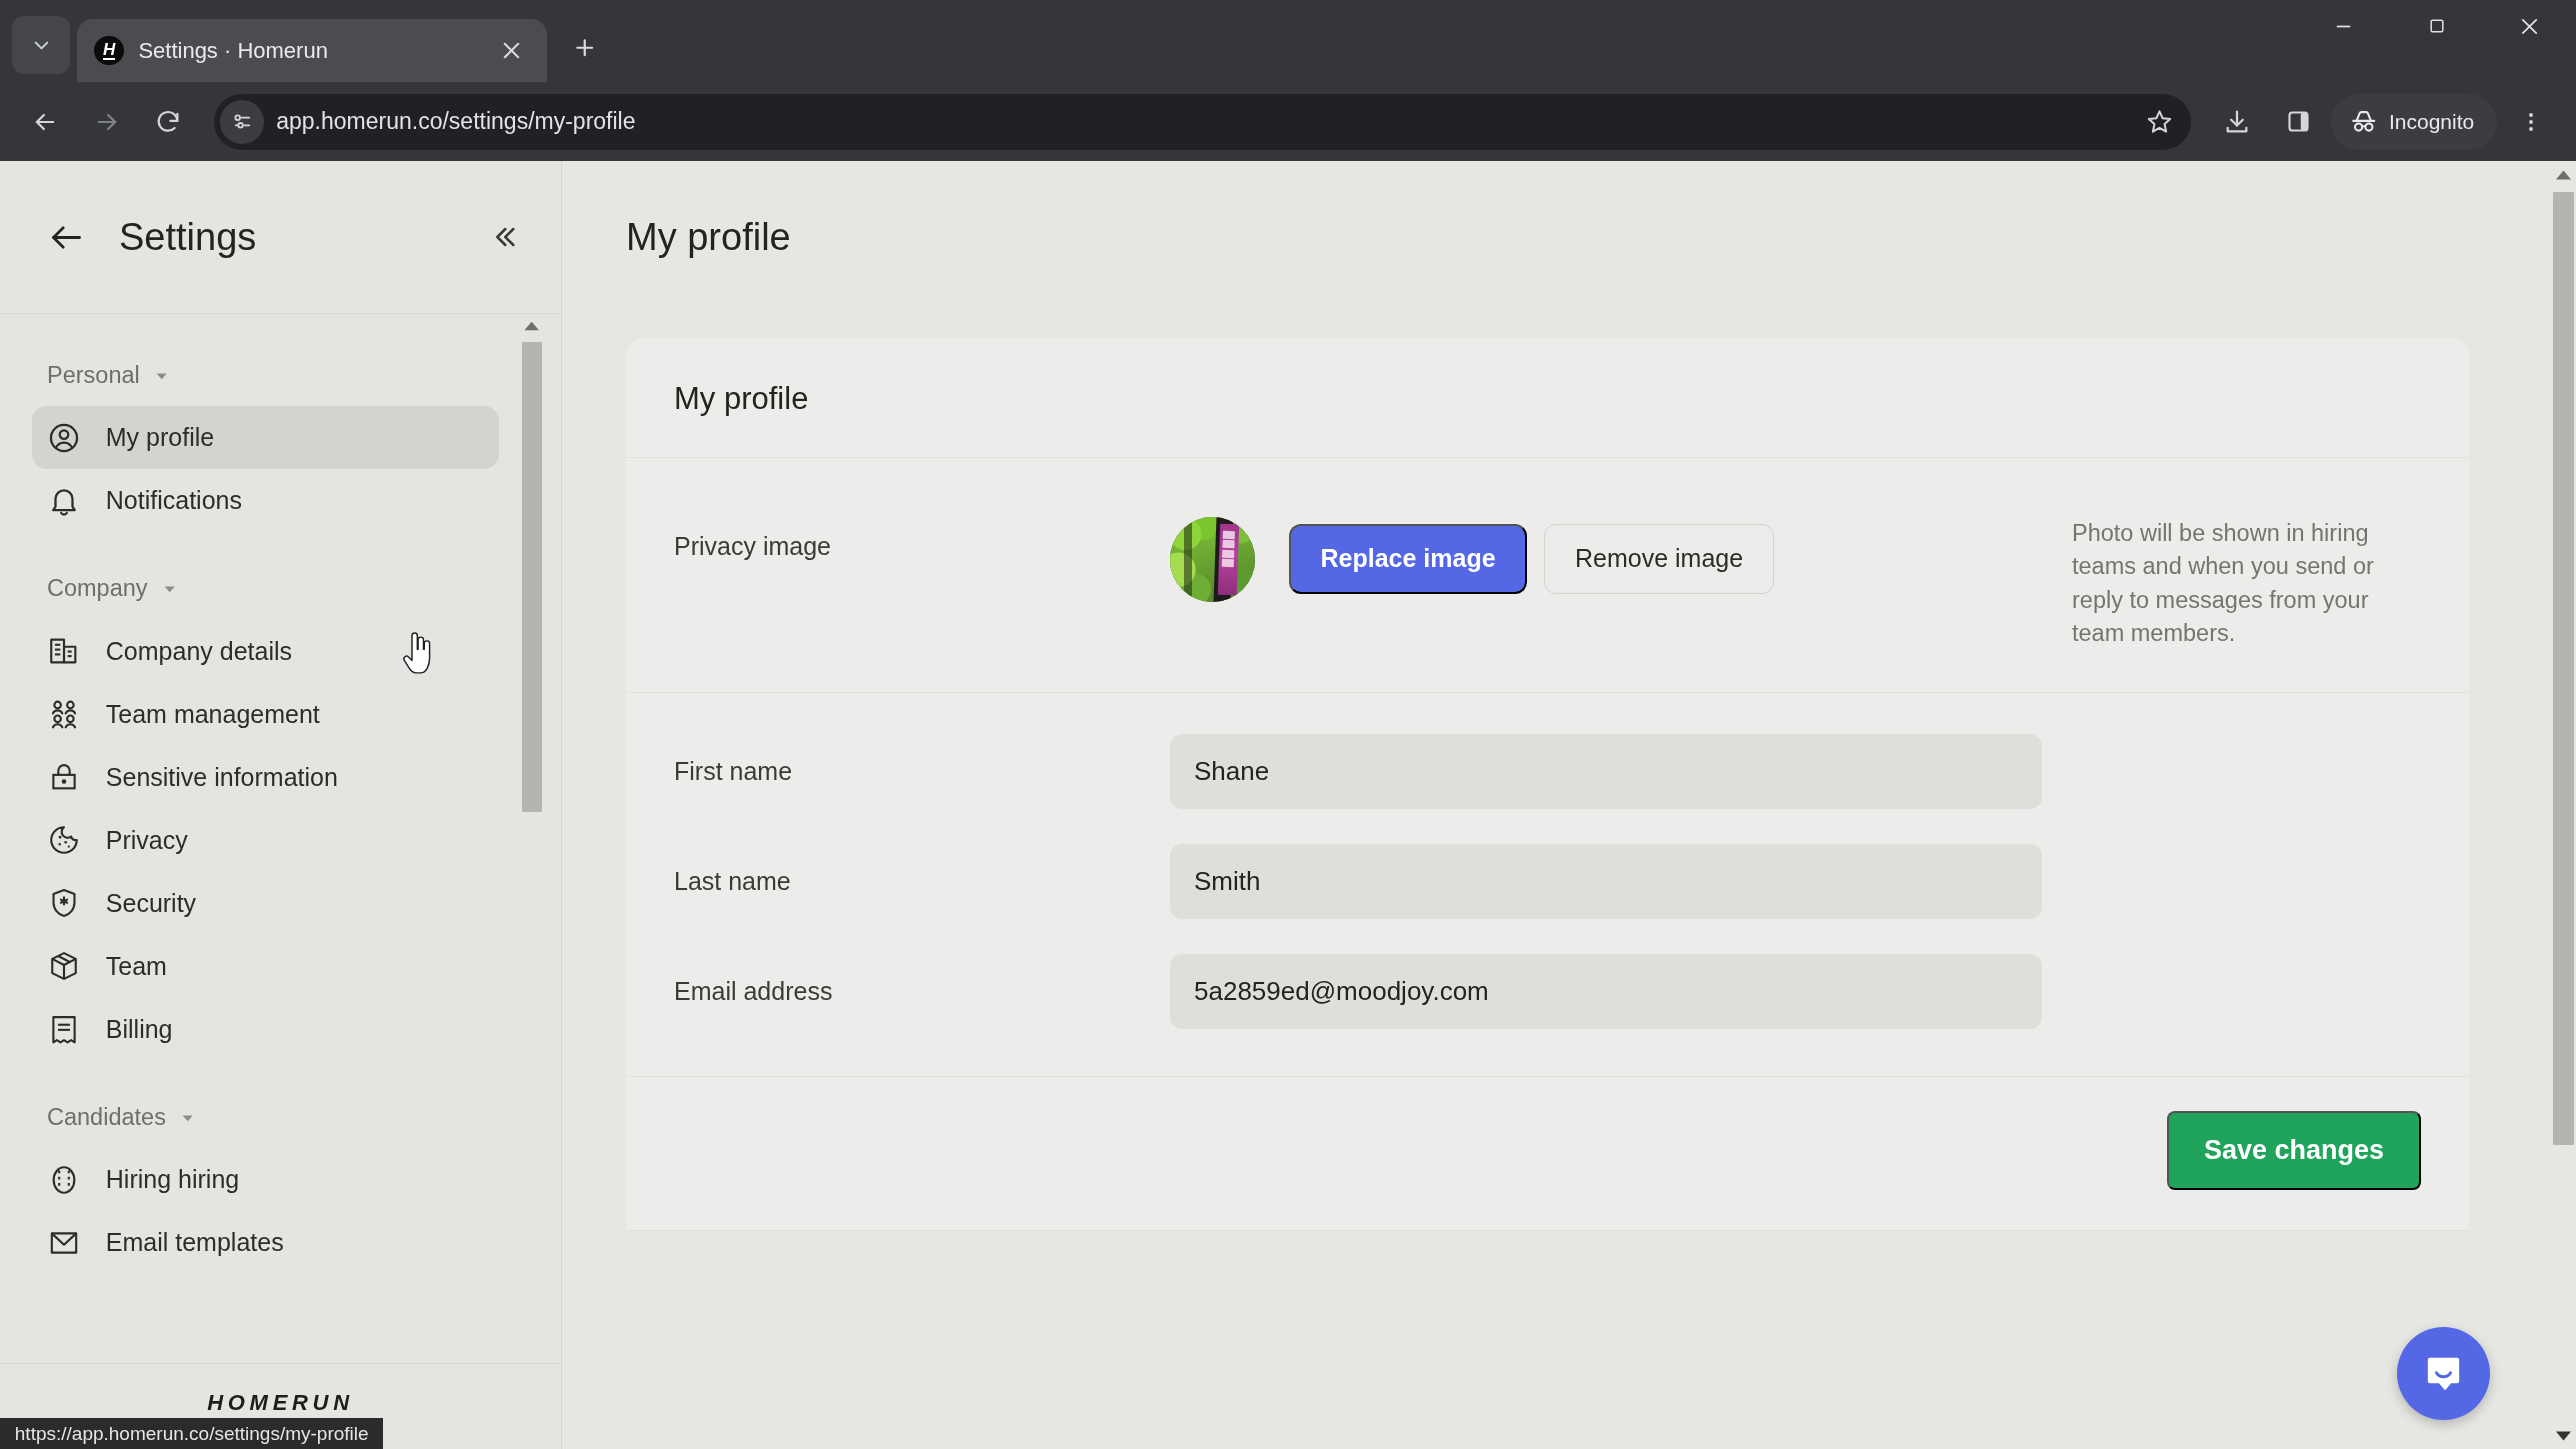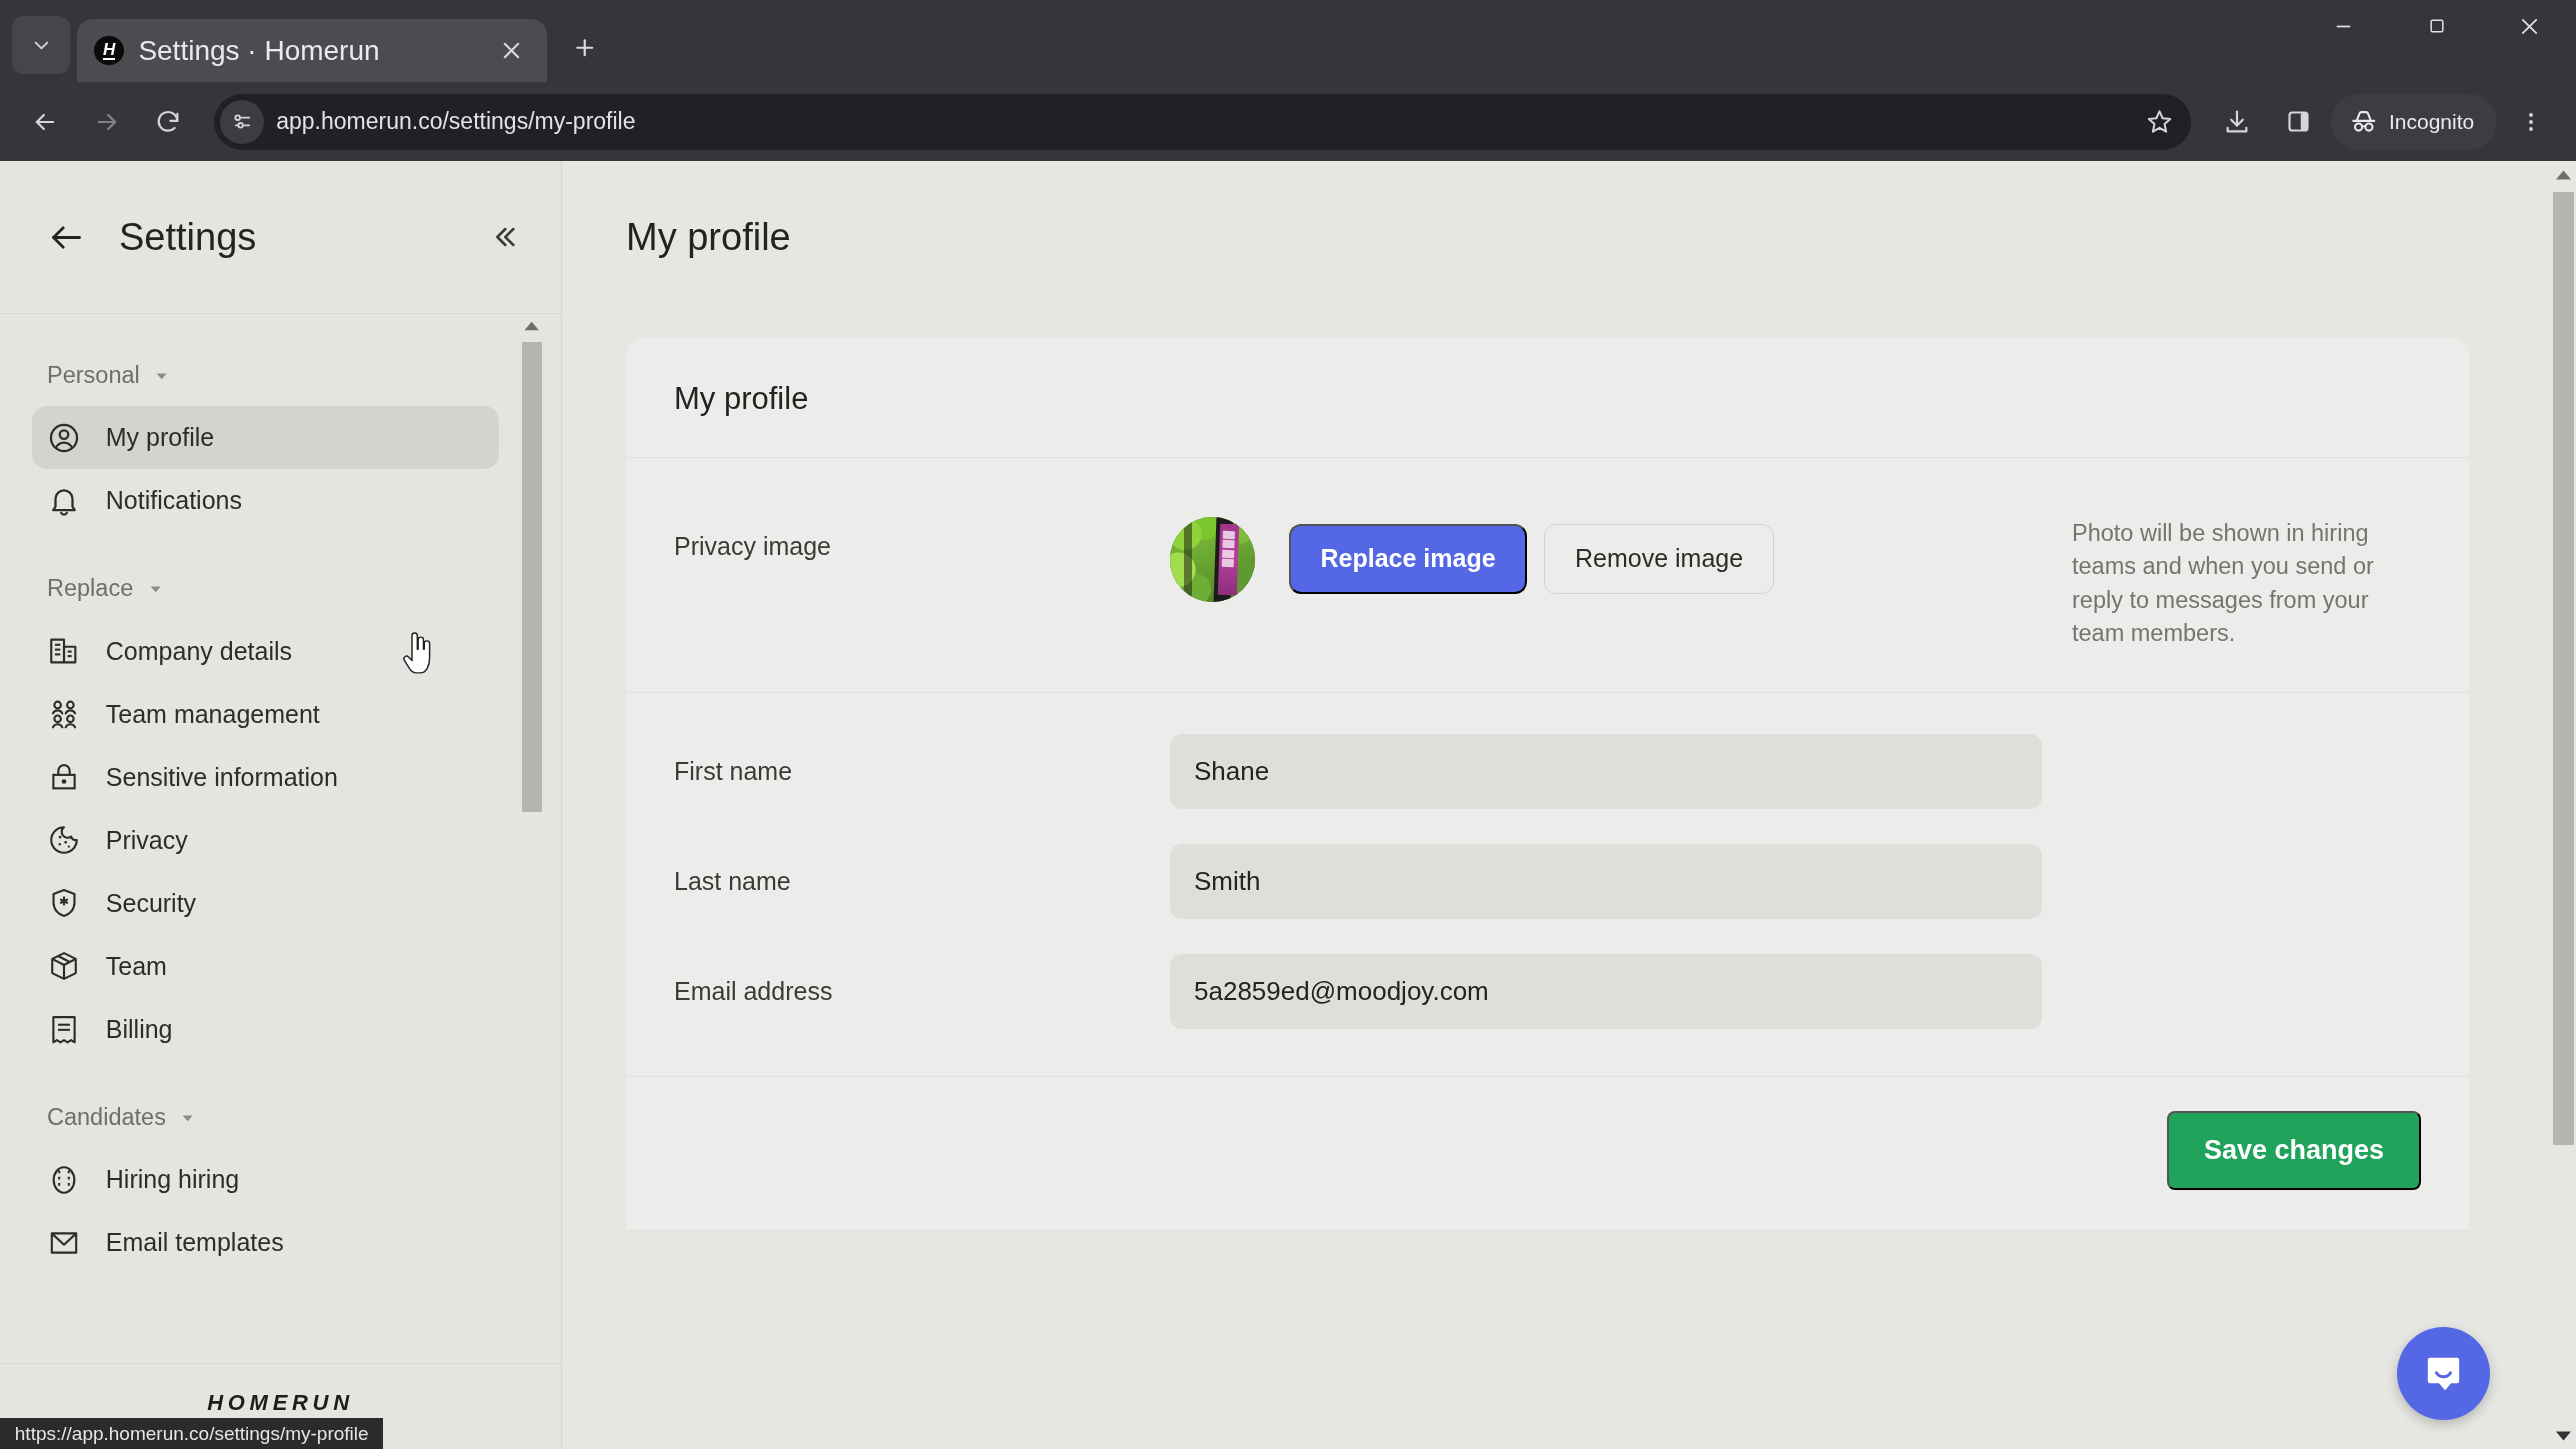--- a/index.html
+++ b/index.html
@@ -29,21 +29,21 @@
   }
   .tab-favicon {
     width: 29.5px; height: 29.5px; border-radius: 50%; background: #0b0b0b;
     display: flex; align-items: center; justify-content: center; flex: none;
   }
   .tab-favicon span {
     color: #fff; font-size: 17px; font-weight: 700; font-style: italic;
     line-height: 1; letter-spacing: -0.7px; border-bottom: 2px solid #fff; padding-bottom: 0.7px;
   }
   .tab-title {
-    color: #e8eaed; font-size: 28px; white-space: nowrap;
+    color: #e8eaed; font-size: 22px; white-space: nowrap;
     overflow: hidden; text-overflow: ellipsis; flex: 1;
   }
   .tab-close {
     width: 35px; height: 35px; display: flex; align-items: center; justify-content: center;
     border-radius: 50%; flex: none;
   }
   .newtab {
     width: 44px; height: 44px; display: flex; align-items: center; justify-content: center;
     border-radius: 50%; margin: 0 0 12px 16px; flex: none;
   }
@@ -405,21 +405,21 @@
           <span class="sb-ic">
             <svg class="ic" width="34" height="34" viewBox="0 0 24 24" fill="none" stroke="#2d2d28" stroke-width="1.6" stroke-linecap="round" stroke-linejoin="round">
                 <path d="M18 16V10.5a6 6 0 0 0-12 0V16l-1.6 2.4h15.2z"></path>
                 <path d="M10 20.4a2.2 2.2 0 0 0 4 0"></path>
               </svg>
           </span>
           <span>Notifications</span>
         </div>
 
         <div class="sb-group-label spaced">
-          <span>Replace</span>
+          <span>Company</span>
           <svg class="ic" width="17.4" height="17.4" viewBox="0 0 24 24" fill="#8d8d87">
               <polygon points="5 9 19 9 12 17"></polygon>
             </svg>
         </div>
         <div class="sb-item">
           <span class="sb-ic">
             <svg class="ic" width="34" height="34" viewBox="0 0 24 24" fill="none" stroke="#2d2d28" stroke-width="1.5" stroke-linejoin="round">
                 <rect x="3" y="4" width="9" height="16"></rect>
                 <rect x="12" y="9" width="8" height="11"></rect>
                 <line x1="5.6" y1="7.6" x2="9.4" y2="7.6"></line>

